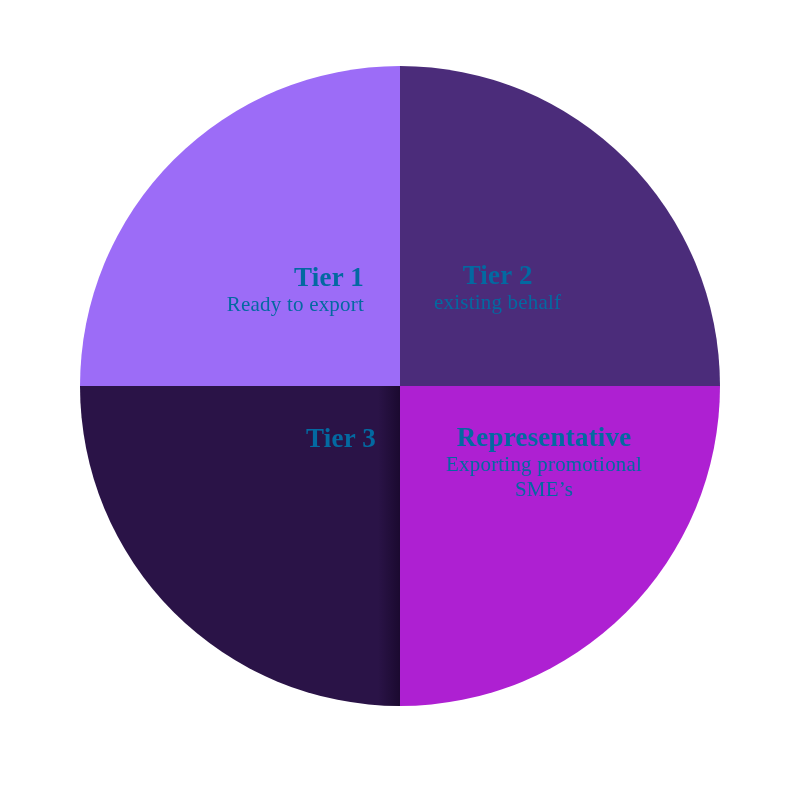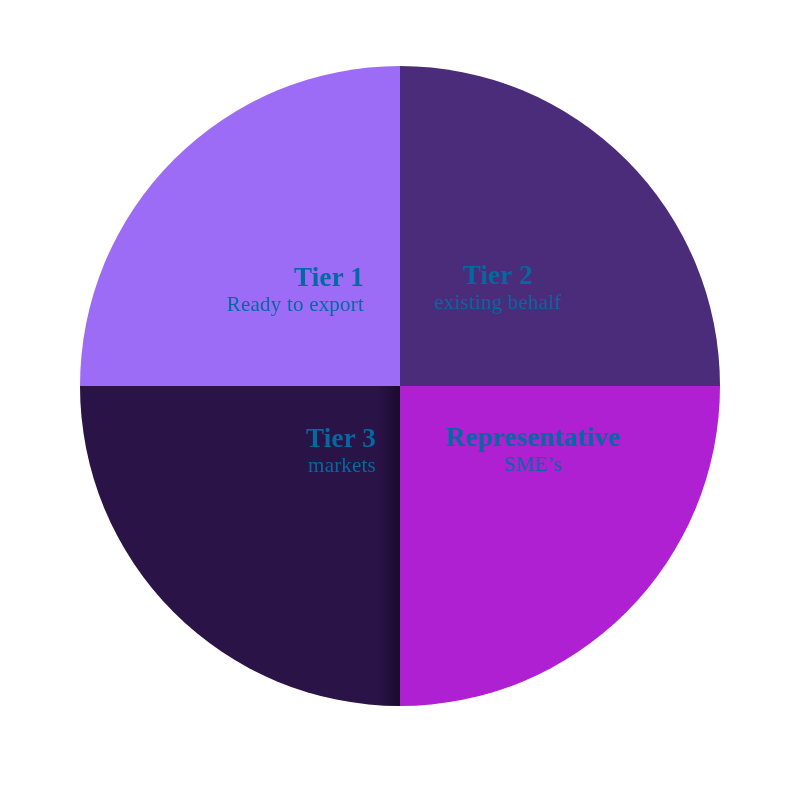--- a/index.html
+++ b/index.html
@@ -85,21 +85,21 @@
     <div class="line">Ready to export</div>
   </div>
 
   <div class="slice-label lbl-tier2 align-left">
     <div class="title">Tier 2</div>
     <div class="line">existing behalf</div>
   </div>
 
   <div class="slice-label lbl-tier3 align-right">
     <div class="title">Tier 3</div>
-    <div class="line">markets</div>
   </div>
 
   <div class="slice-label lbl-rep align-left">
     <div class="title">Representative</div>
+    <div class="line">Exporting promotional</div>
     <div class="line">SME’s</div>
   </div>
 
 </div>
 
 </body></html>

